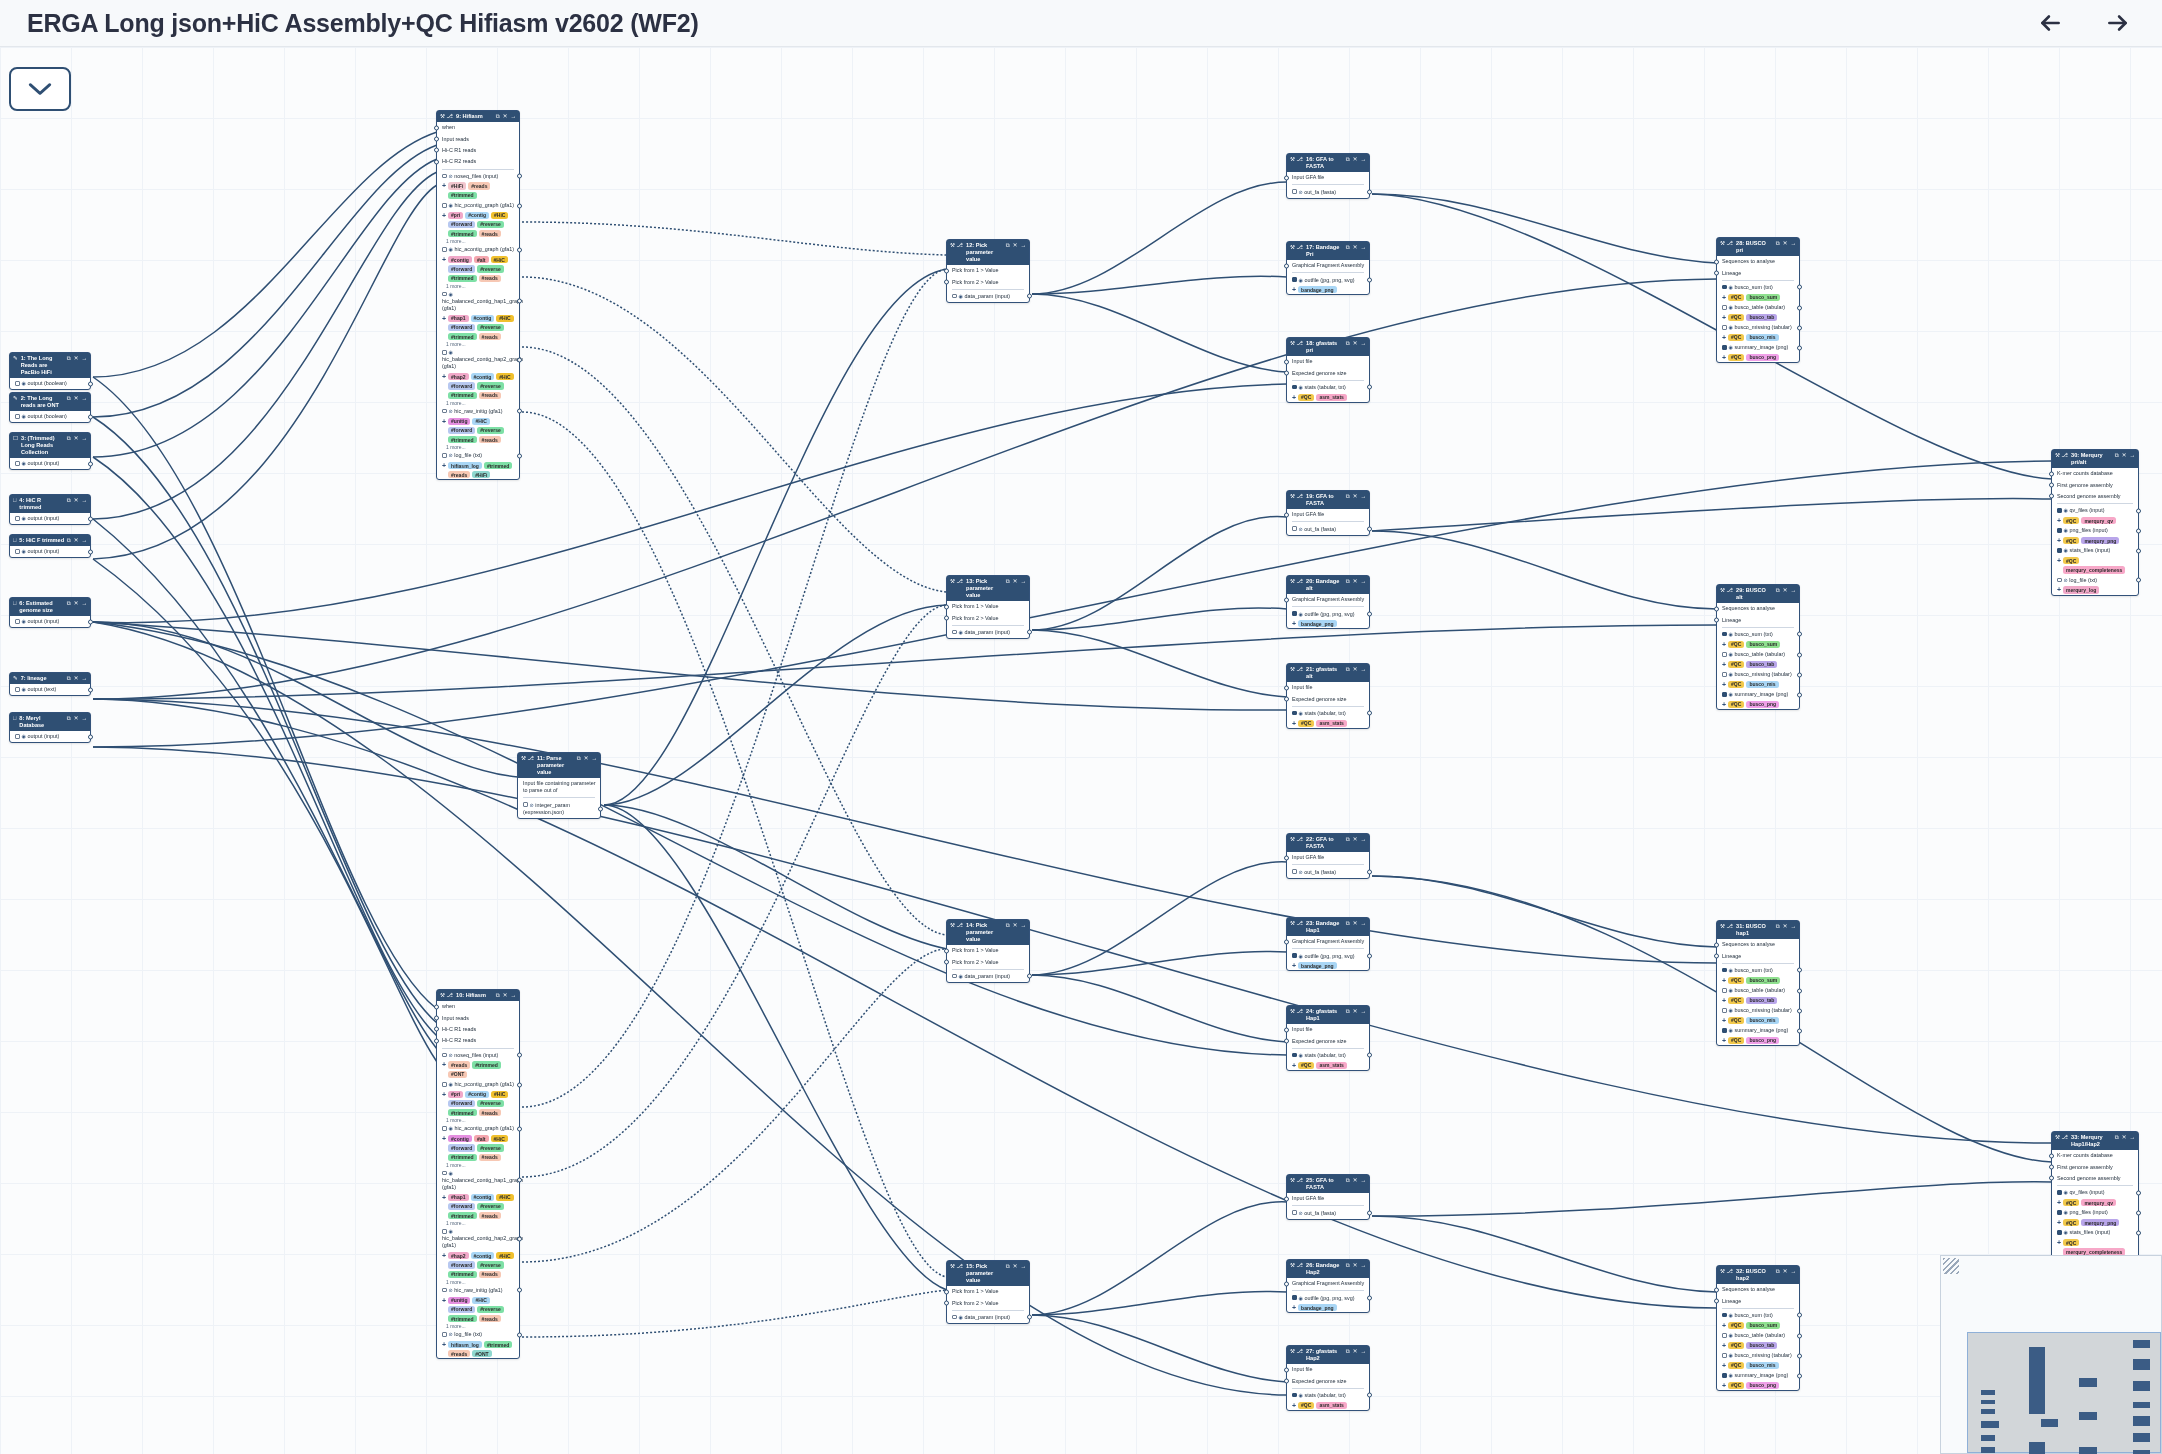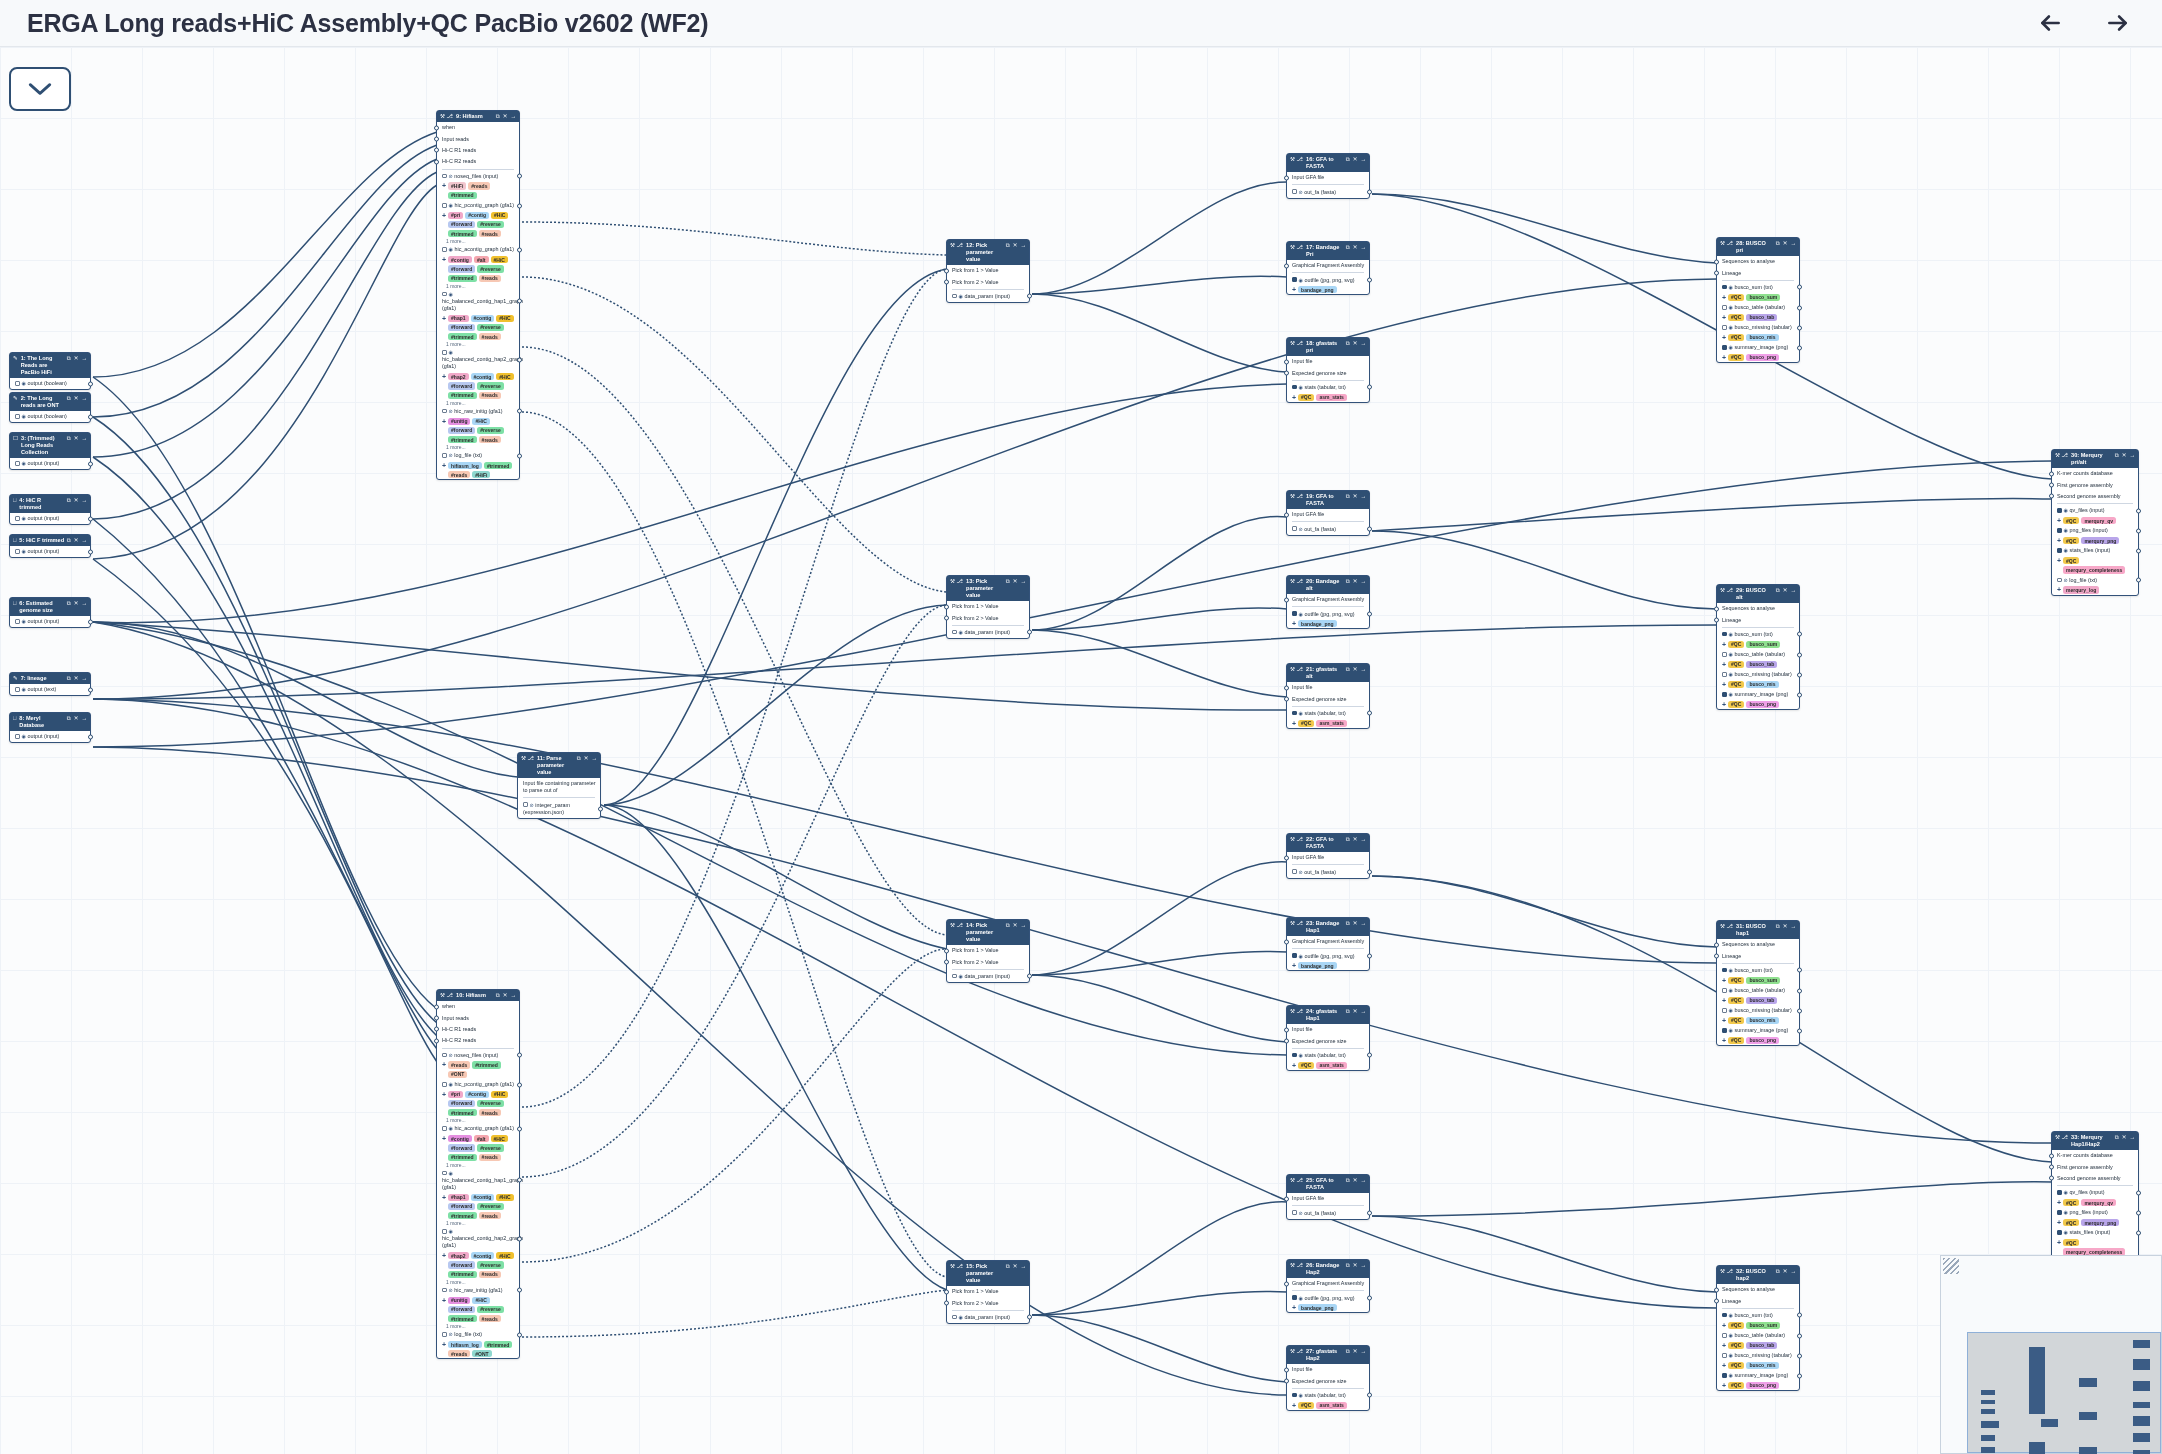--- a/index.html
+++ b/index.html
@@ -121,21 +121,21 @@
     background: #d2d6d9; border: 1px solid #8fb0d8;
   }
   .mm-blk { position: absolute; background: #3b5c85; }
 </style>
 </head>
 <body>
 
 <div id="app">
 
   <div class="header">
-    <div class="header-title">ERGA Long reads+HiC Assembly+QC PacBio v2602 (WF2)</div>
+    <div class="header-title">ERGA Long json+HiC Assembly+QC Hifiasm v2602 (WF2)</div>
     <div class="header-nav">
       <div class="nav-arrow">
         <svg width="26" height="26" viewBox="0 0 24 24" fill="none" stroke="#2c3143" stroke-width="2.4" stroke-linecap="round" stroke-linejoin="round">
             <line x1="20" y1="12" x2="5" y2="12"></line>
             <polyline points="11,18 5,12 11,6"></polyline>
           </svg>
       </div>
       <div class="nav-arrow">
         <svg width="26" height="26" viewBox="0 0 24 24" fill="none" stroke="#2c3143" stroke-width="2.4" stroke-linecap="round" stroke-linejoin="round">
             <line x1="4" y1="12" x2="19" y2="12"></line>

